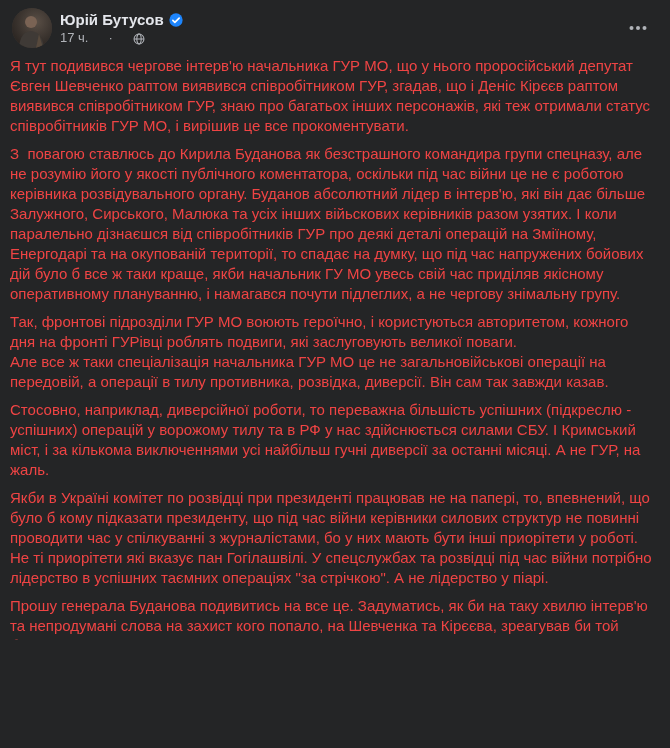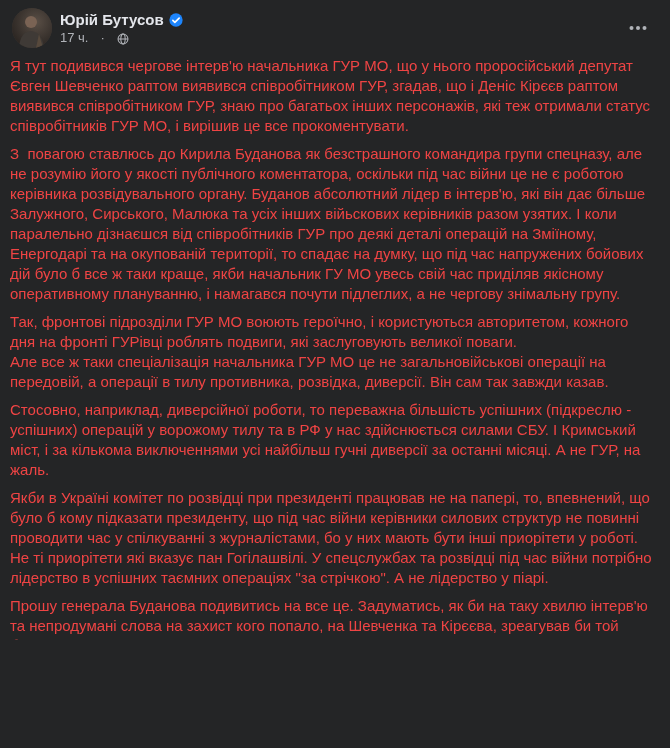--- a/index.html
+++ b/index.html
@@ -47,21 +47,21 @@
     font-size: 15px;
     font-weight: 700;
     line-height: 19px;
     color: #e4e6eb;
     cursor: pointer;
   }
   .verified-badge { display: inline-flex; }
   .meta-row {
     display: flex;
     align-items: center;
-    gap: 12px;
+    gap: 20px;
     font-size: 13px;
     line-height: 16px;
     color: #b0b3b8;
     margin-top: 1px;
   }
   .timestamp { cursor: pointer; }
   .meta-sep { color: #b0b3b8; }
   .globe-icon { display: inline-flex; margin-top: 1px; }
   .more-btn {
     margin-left: auto;

